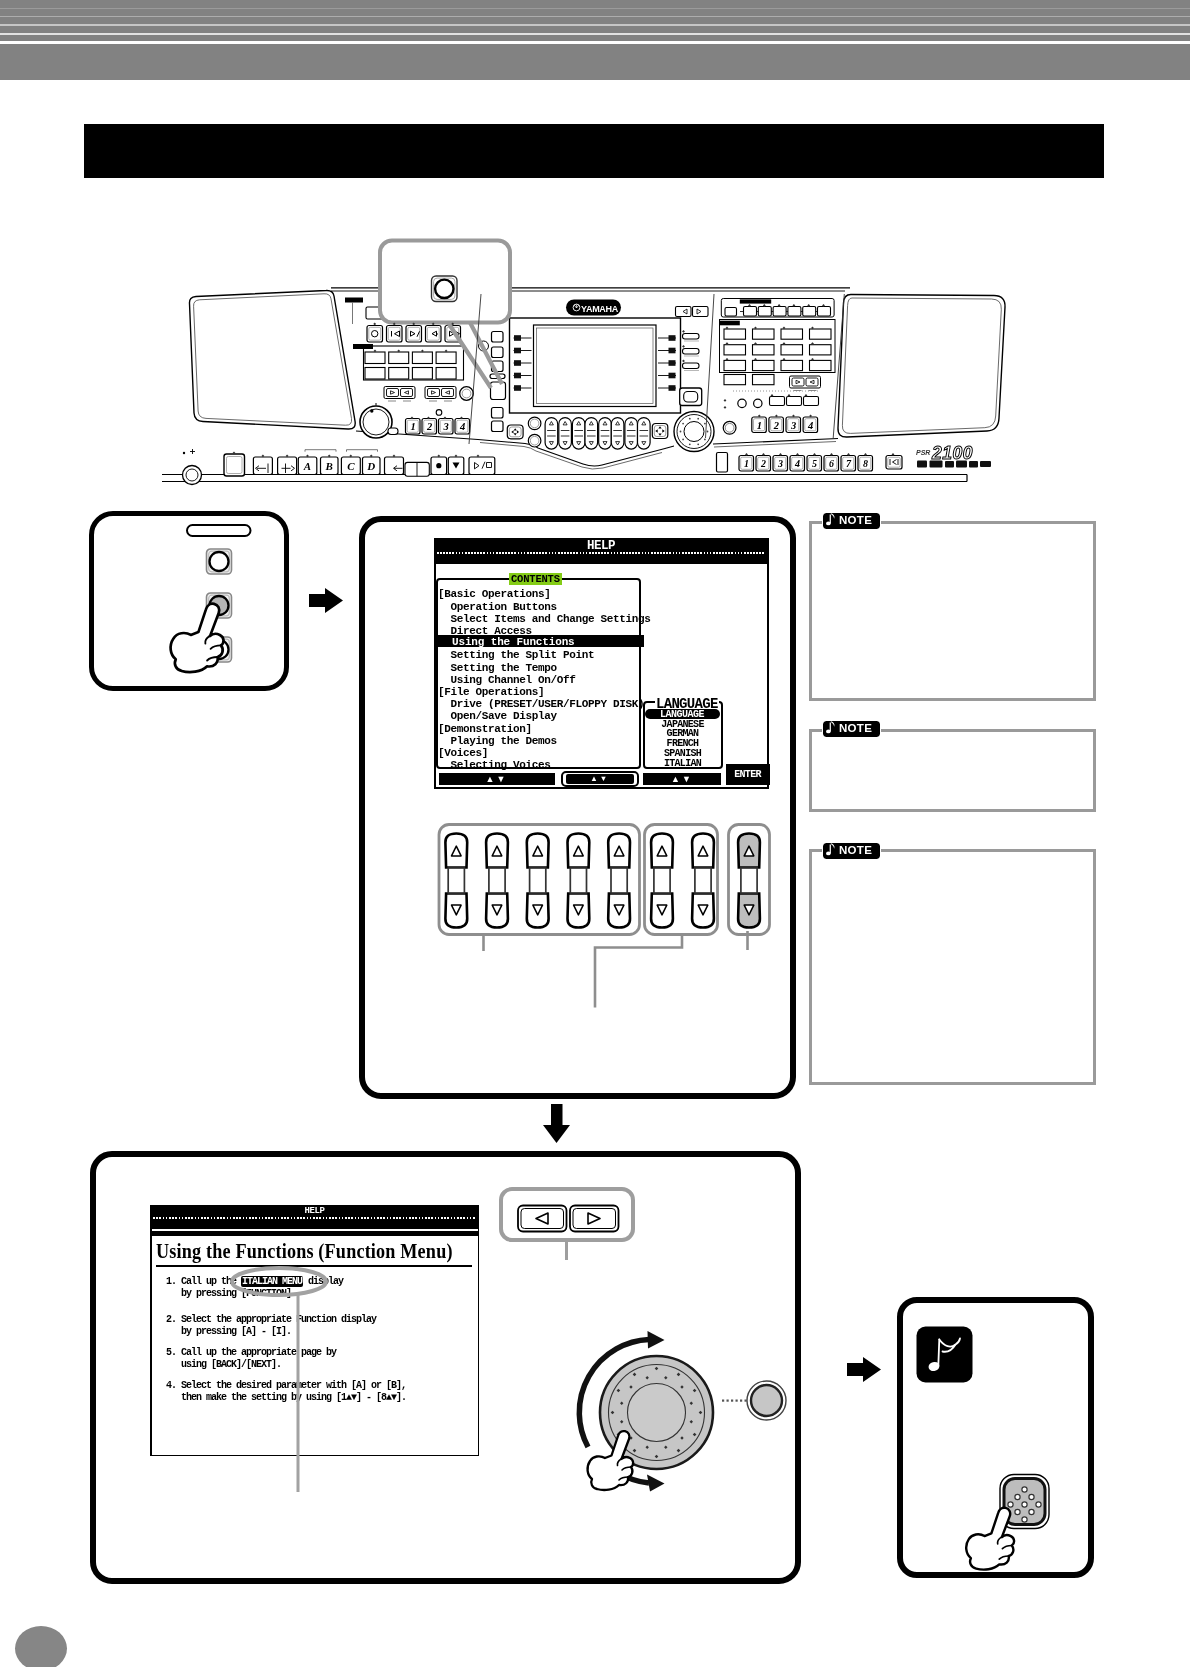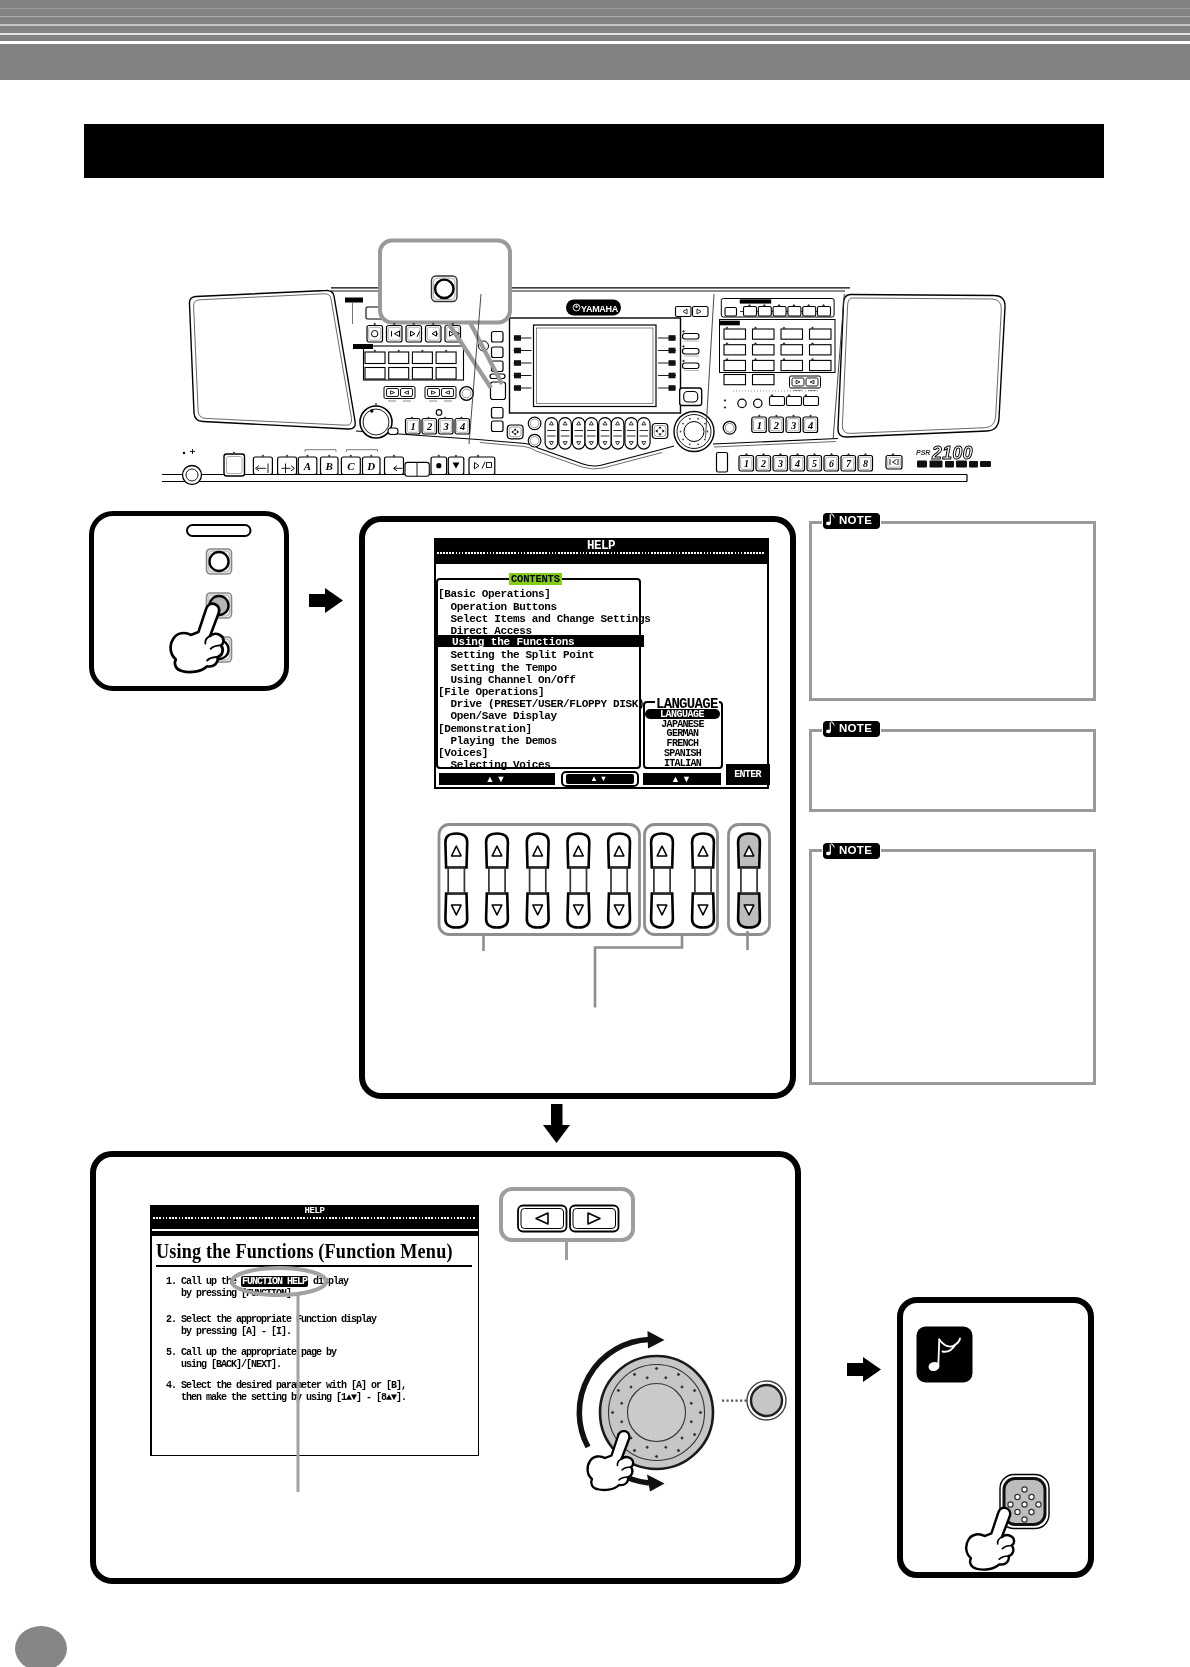--- a/index.html
+++ b/index.html
@@ -560,21 +560,21 @@
 
 <div class="abs" style="left:150px;top:1205px;width:329px;height:251px;background:#000;"></div>
 <div class="abs" style="left:151.5px;top:1229px;width:326px;height:225.5px;background:#fff;"></div>
 <div class="abs" style="left:151.5px;top:1230.5px;width:326px;height:5.5px;background:#000;"></div>
 <div class="abs lcdtxt" style="left:150px;top:1206px;width:329px;text-align:center;font-size:9px;letter-spacing:-0.4px;color:#fff;">HELP</div>
 <div class="abs" style="left:153px;top:1217px;width:323px;height:1.6px;background-image:repeating-linear-gradient(to right,#fff 0,#fff 1.6px,transparent 1.6px,transparent 3.2px);"></div>
 
 <div class="abs" style="left:155.5px;top:1239px;font-family:'Liberation Serif',serif;font-weight:bold;font-size:21.5px;color:#000;letter-spacing:0.2px;transform:scaleX(0.845);transform-origin:0 0;">Using the Functions (Function Menu)</div>
 <div class="abs" style="left:155.5px;top:1265px;width:316px;height:1.7px;background:#000;"></div>
 
-<div class="abs lcdtxt" style="left:166px;top:1276px;font-size:10px;line-height:11.6px;letter-spacing:-1px;">1. Call up the <span id="fm" style="background:#000;color:#fff;border-radius:2px;padding:0 1px;">FUNCTION HELP</span> display
+<div class="abs lcdtxt" style="left:166px;top:1276px;font-size:10px;line-height:11.6px;letter-spacing:-1px;">1. Call up the <span id="fm" style="background:#000;color:#fff;border-radius:2px;padding:0 1px;">ITALIAN MENU</span> display
    by pressing [FUNCTION].</div>
 <div class="abs lcdtxt" style="left:166px;top:1314px;font-size:10px;line-height:11.6px;letter-spacing:-1px;">2. Select the appropriate Function display
    by pressing [A] - [I].</div>
 <div class="abs lcdtxt" style="left:166px;top:1347px;font-size:10px;line-height:11.6px;letter-spacing:-1px;">5. Call up the appropriate page by
    using [BACK]/[NEXT].</div>
 <div class="abs lcdtxt" style="left:166px;top:1380px;font-size:10px;line-height:11.6px;letter-spacing:-1px;">4. Select the desired parameter with [A] or [B],
    then make the setting by using [1▲▼] - [8▲▼].</div>
 
 <svg class="abs" style="left:225px;top:1262px;" width="115" height="240" viewBox="0 0 115 240">
   <ellipse cx="54" cy="19.5" rx="47" ry="13.5" fill="none" stroke="#a2a2a2" stroke-width="4"></ellipse>

